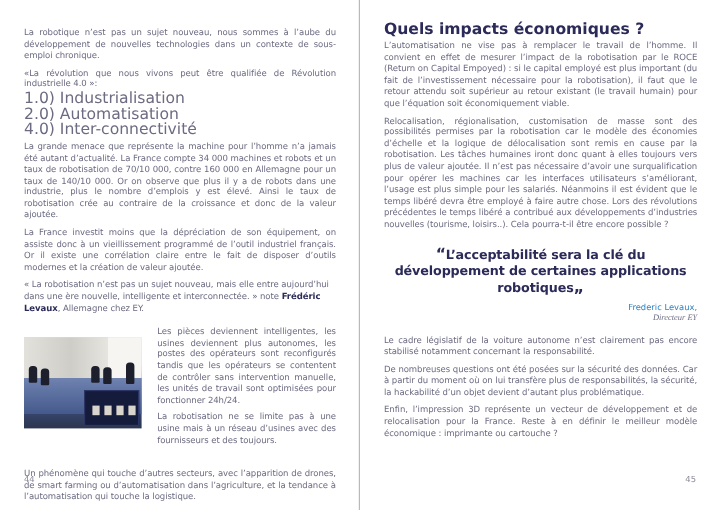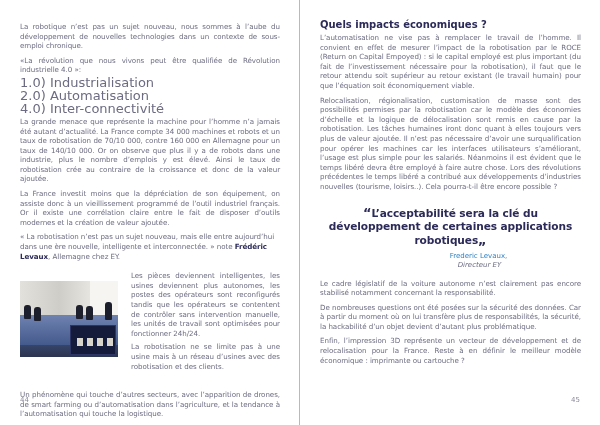--- a/index.html
+++ b/index.html
@@ -10,42 +10,42 @@
     .page-right { left: 300px; }
     .divider { position: absolute; left: 299px; top: 0; width: 2px; height: 425px; background: #b9b9bd; }
     .content { position: absolute; left: 20px; width: 260px; }
     .page-left .content { top: 22px; }
     .page-right .content { top: 20px; left: 20px; width: 261px; }
     p { font-size: 7.1px; line-height: 9.6px; text-align: justify; margin-bottom: 5px; letter-spacing: -0.05px; }
     p.tight { margin-bottom: 3px; }
     .list-item { font-size: 13px; line-height: 9.6px; margin-bottom: 3.4px; }
     .bold { font-weight: bold; color: #2b2a58; }
     .italic { font-style: italic; }
-    h3 { font-size: 10px; line-height: 10px; font-weight: bold; color: #2b2a58; margin-bottom: 3px; }
+    h3 { font-size: 13px; line-height: 10px; font-weight: bold; color: #2b2a58; margin-bottom: 3px; }
     .section-gap { margin-top: 9px; }
     .photo-block { display: flex; margin-top: 10px; }
     .photo { width: 98px; height: 76px; margin-top: 10px; margin-right: 13px; flex-shrink: 0; position: relative; overflow: hidden;
       background: linear-gradient(180deg, #d9d6d0 0%, #c7c4bd 30%, #5d6f98 45%, #3f5280 70%, #2c3550 100%); }
     .photo .wall { position: absolute; left: 0; top: 0; width: 100%; height: 34px; background: linear-gradient(90deg,#e3e1dc,#cfcdc7 40%,#ecebe6 80%,#f2f1ec); }
     .photo .window { position: absolute; left: 70px; top: 0; width: 28px; height: 34px; background: #f6f5f1; }
     .photo .table { position: absolute; left: 0; top: 34px; width: 100%; height: 30px; background: linear-gradient(180deg,#6f82b0,#445a8c); }
     .photo .person { position: absolute; width: 7px; height: 14px; background: #1d1f2c; border-radius: 3px 3px 1px 1px; }
     .photo .screen { position: absolute; left: 50px; top: 44px; width: 46px; height: 30px; background: #151b3a; border: 1px solid #2c3563; }
     .photo .screen .face { position: absolute; top: 12px; width: 6px; height: 8px; background: #d9d4cc; }
     .photo-text { flex: 1; }
     .photo-text p { margin-bottom: 4px; }
     .page-number { position: absolute; top: 396px; font-size: 7px; color: #8a899b; }
     .page-left .page-number { left: 20px; }
     .page-right .page-number { left: 573px; left: auto; right: 20px; }
     .quote-block { margin-top: 14px; text-align: center; }
     .quote-text { font-size: 10.6px; line-height: 13px; font-weight: bold; color: #2b2a58; letter-spacing: -0.1px; }
     .quote-mark { font-size: 13px; color: #2b2a58; font-weight: bold; }
-    .quote-author { margin-top: 5px; margin-left: 56px; text-align: center; font-size: 7px; line-height: 9px; }
+    .quote-author { margin-top: 5px; margin-left: 56px; text-align: right; font-size: 7px; line-height: 9px; }
     .quote-author .name { color: #2f82c4; }
-    .quote-author .role { font-style: italic; color: #6c6b82; display: block; padding-left: 2px; }
+    .quote-author .role { font-style: italic; color: #6c6b82; display: block; padding-left: 2px; font-family: Liberation Serif, serif; }
     .after-quote { margin-top: 9px; }
   </style>
 </head>
 <body>
 
 <div class="page page-left">
   <div class="content">
     <p>La robotique n’est pas un sujet nouveau, nous sommes à l’aube du développement de nouvelles technologies dans un contexte de sous-emploi chronique.</p>
     <p class="tight">«La révolution que nous vivons peut être qualifiée de Révolution industrielle 4.0 »:</p>
     <div class="list-item">1.0) Industrialisation</div>
@@ -67,21 +67,21 @@
         <div class="person" style="left:85px;top:21px;height:18px;"></div>
         <div class="screen">
           <div class="face" style="left:6px;"></div>
           <div class="face" style="left:16px;"></div>
           <div class="face" style="left:26px;"></div>
           <div class="face" style="left:36px;"></div>
         </div>
       </div>
       <div class="photo-text">
         <p>Les pièces deviennent intelligentes, les usines deviennent plus autonomes, les postes des opérateurs sont reconfigurés tandis que les opérateurs se contentent de contrôler sans intervention manuelle, les unités de travail sont optimisées pour fonctionner 24h/24.</p>
-        <p>La robotisation ne se limite pas à une usine mais à un réseau d’usines avec des robotisation et des clients.</p>
+        <p>La robotisation ne se limite pas à une usine mais à un réseau d’usines avec des fournisseurs et des toujours.</p>
       </div>
     </div>
     <p style="margin-top:15px;">Un phénomène qui touche d’autres secteurs, avec l’apparition de drones, de smart farming ou d’automatisation dans l’agriculture, et la tendance à l’automatisation qui touche la logistique.</p>
   </div>
   <div class="page-number">44</div>
 </div>
 
 <div class="divider"></div>
 
 <div class="page page-right">

